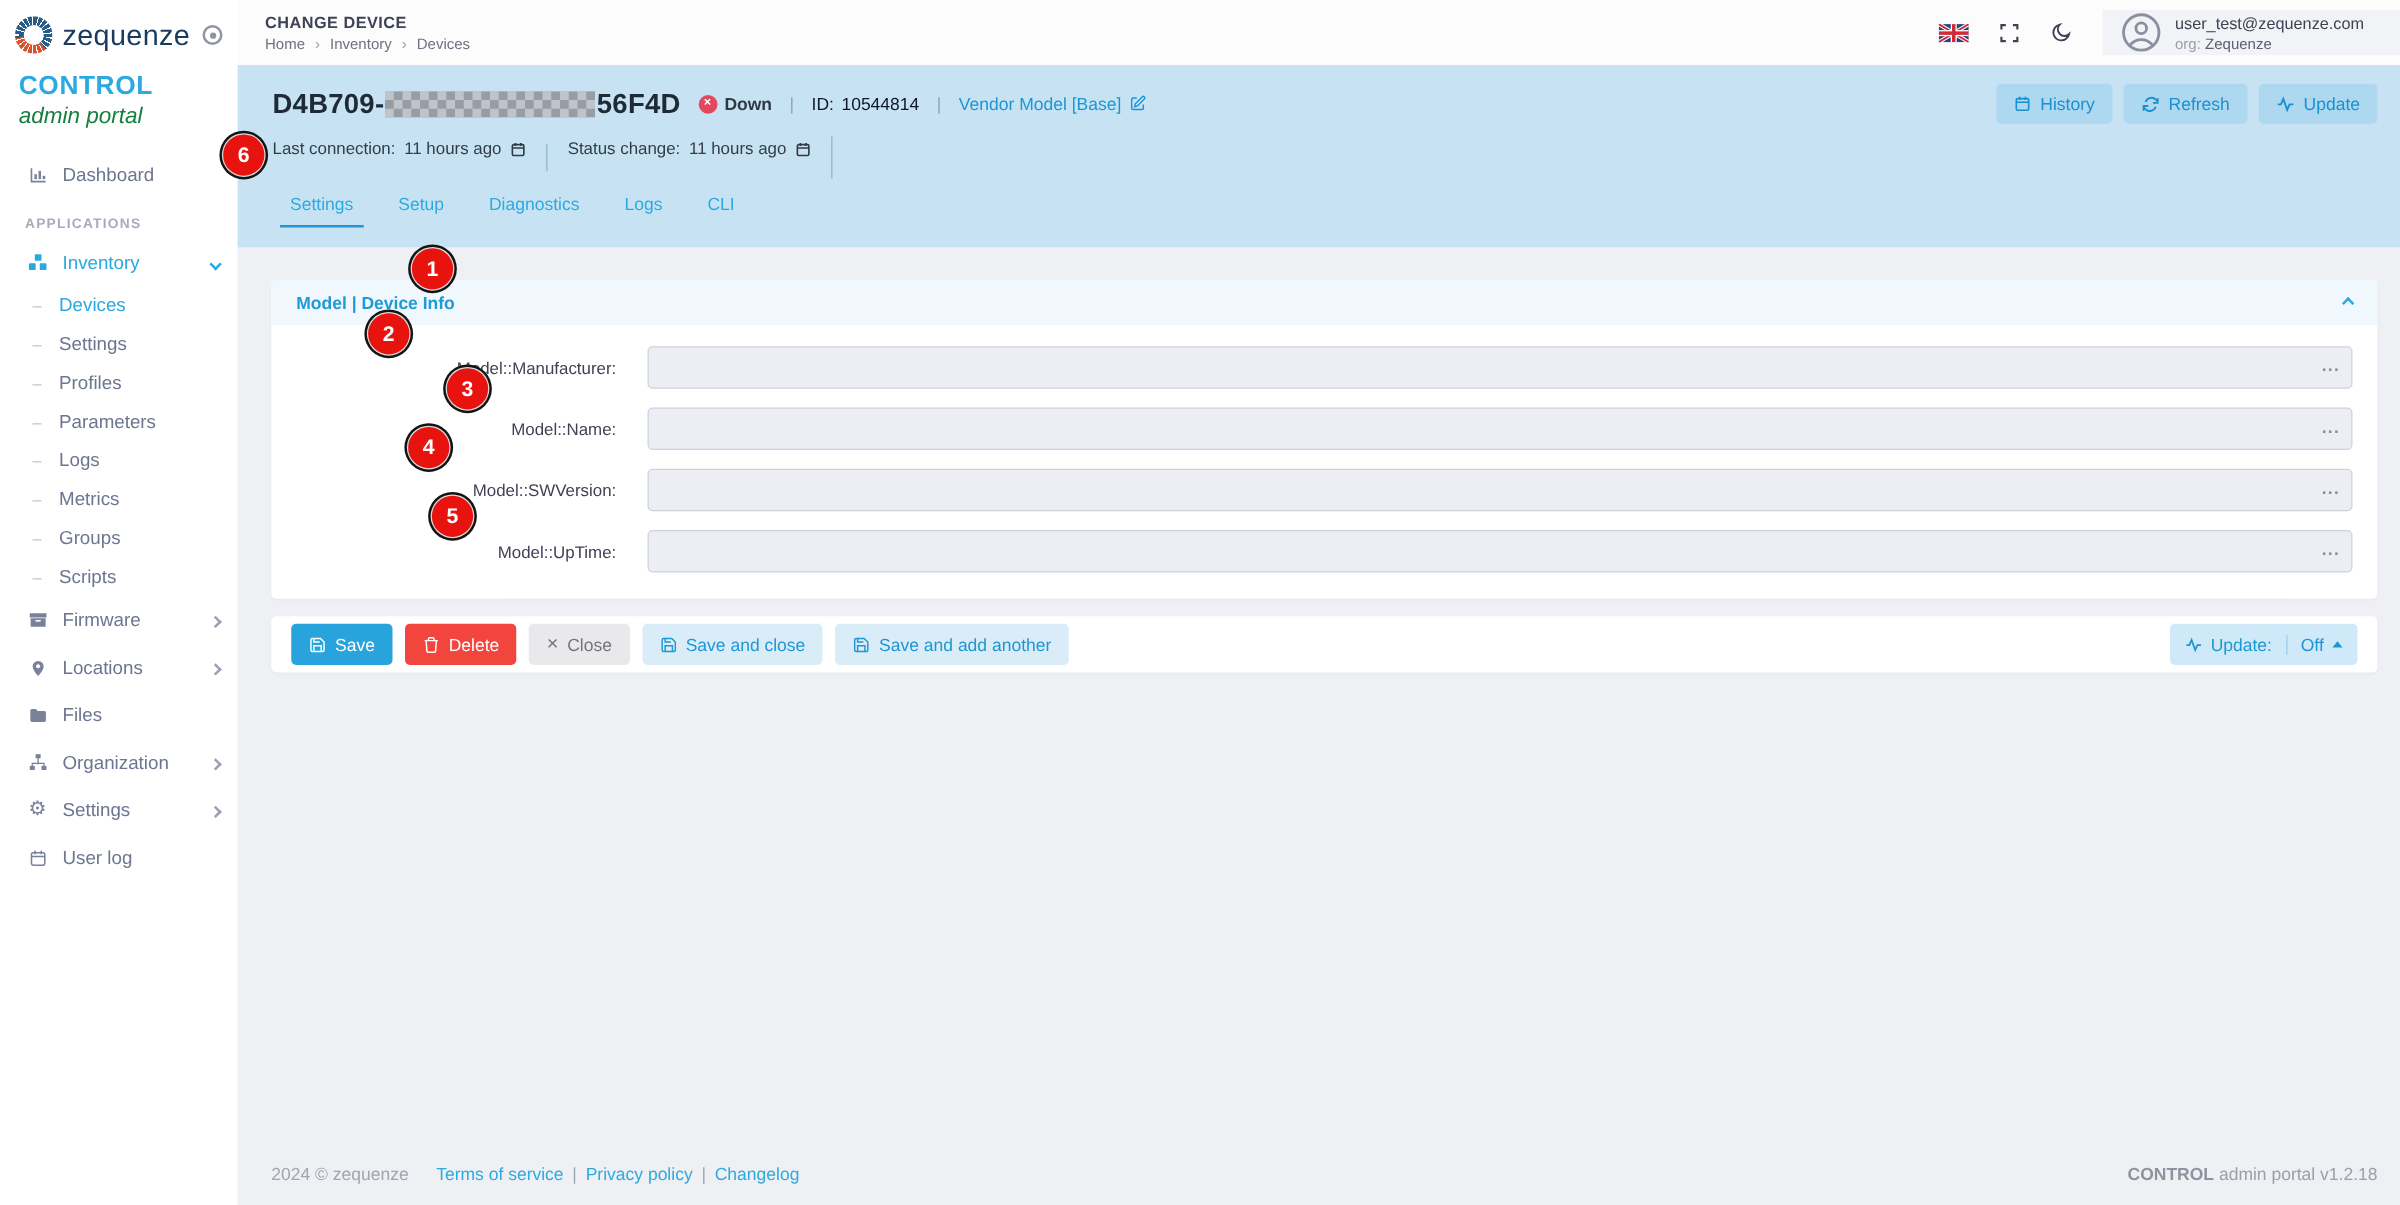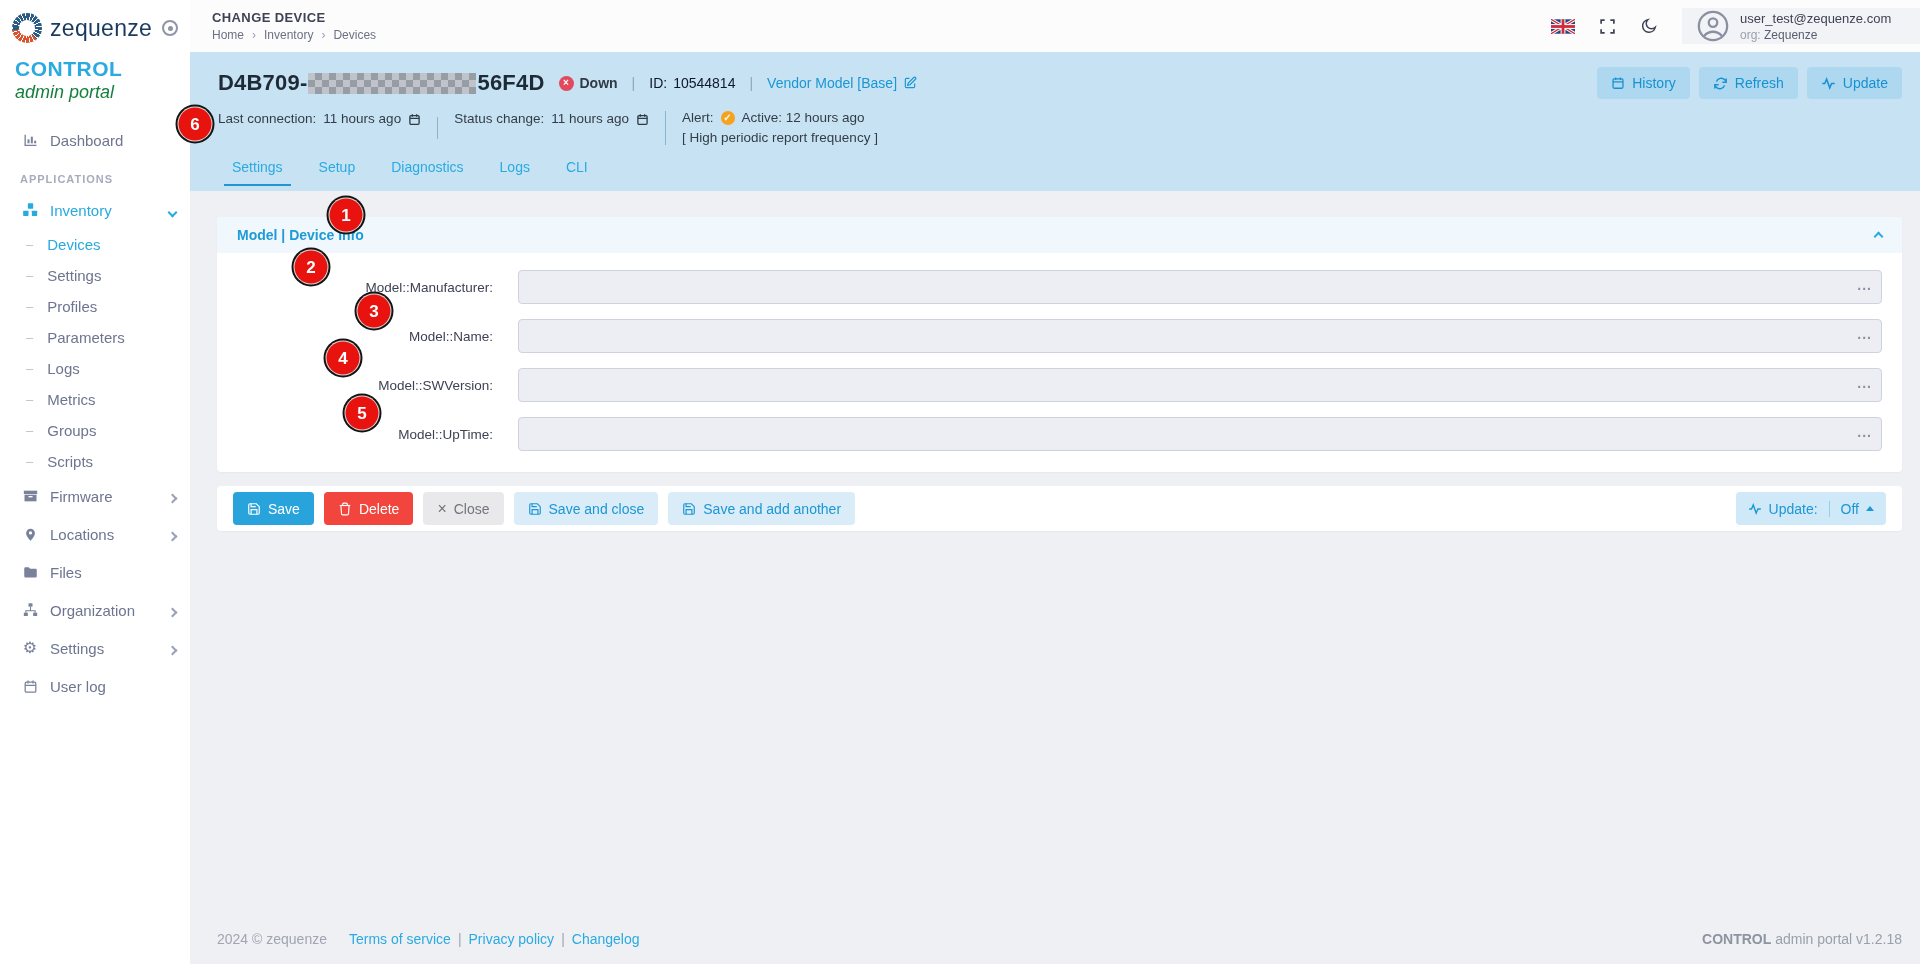--- a/index.html
+++ b/index.html
@@ -46,21 +46,21 @@
   .topbar-right { margin-left:auto; display:flex; align-items:center; height:52px; }
   .top-icon { margin-right:24px; display:inline-flex; align-items:center; cursor:pointer; color:#3f4254; }
   .user-chip { background:#f2f3f6; height:36px; display:flex; align-items:center; padding:0 18px 0 14px; cursor:pointer; min-width:238px; }
   .user-avatar { color:#8a90a0; margin-right:10px; display:inline-flex; }
   .user-email { font-size:13px; color:#3f4254; }
   .user-org { font-size:12px; margin-top:2px; }
   .user-org .muted { color:#9aa0ab; }
   .user-org .org { color:#5a6070; }
 
   
-  .devheader { background:#c7e3f3; padding:15px 18px 5px 28px; }
+  .devheader { background:#c7e3f3; padding:15px 18px 16px 28px; }
   .dev-row1 { display:flex; align-items:center; }
   .dev-title { font-size:22px; font-weight:bold; color:#1e2a35; letter-spacing:.2px; display:flex; align-items:center; }
   .pixelated { display:inline-block; width:168px; height:21px; margin:0 1px; vertical-align:-2px;
     background:repeating-conic-gradient(#99a0a8 0% 25%, #c6cad0 0% 50%) 0 0/14px 14px;
     filter:contrast(.92); }
   .status-chip { display:flex; align-items:center; margin-left:14px; }
   .dot-icon { width:15px; height:15px; border-radius:50%; display:inline-flex; align-items:center; justify-content:center; color:#fff; font-size:10px; font-weight:bold; line-height:1; }
   .dot-icon.red { background:#e2495c; }
   .dot-icon.orange { background:#f6a21d; width:14px; height:14px; }
   .status-text { font-size:14px; font-weight:bold; color:#2f3a45; margin-left:6px; }
@@ -362,28 +362,20 @@
           <span>Status change:</span>
           <span>11 hours ago</span>
           <span class="meta-cal">
             <svg class="ic" width="13" height="13" viewBox="0 0 24 24" fill="none" stroke="currentColor" stroke-width="2.4">
                 <rect x="3.5" y="5" width="17" height="16" rx="2"></rect>
                 <path d="M8 2.5V7M16 2.5V7M3.5 10h17"></path>
               </svg>
           </span>
         </span>
         <span class="vsep tall"></span>
-        <span class="alert-block">
-          <span class="alert-line1">
-            <span>Alert:</span>
-            <span class="dot-icon orange">✓</span>
-            <span>Active: 12 hours ago</span>
-          </span>
-          <div class="alert-detail">[ High periodic report frequency ]</div>
-        </span>
       </div>
       <div class="tabs">
         <span class="tab active">Settings</span>
         <span class="tab">Setup</span>
         <span class="tab">Diagnostics</span>
         <span class="tab">Logs</span>
         <span class="tab">CLI</span>
       </div>
     </section>
 

